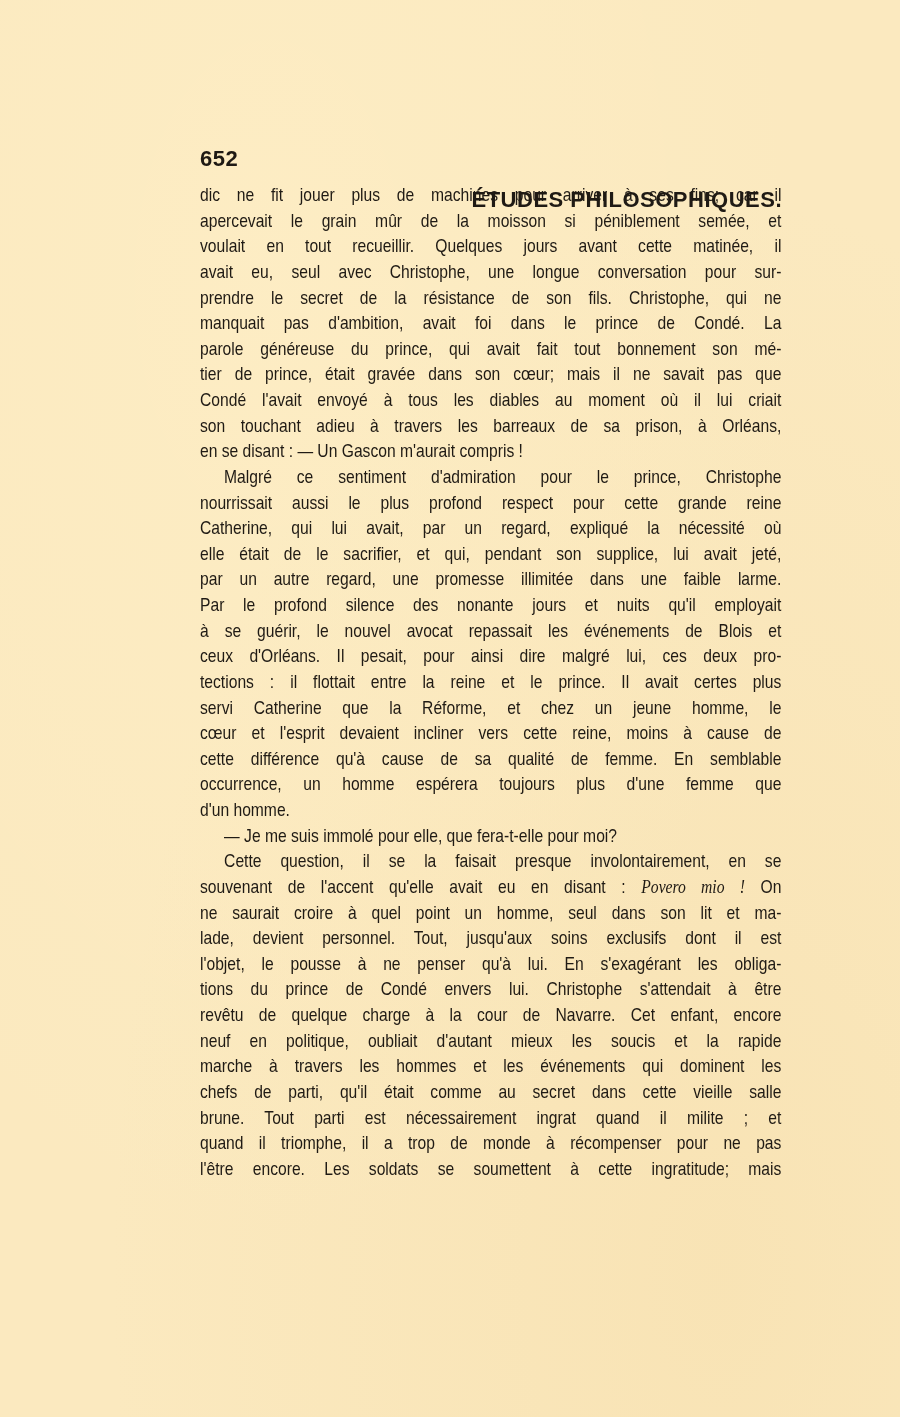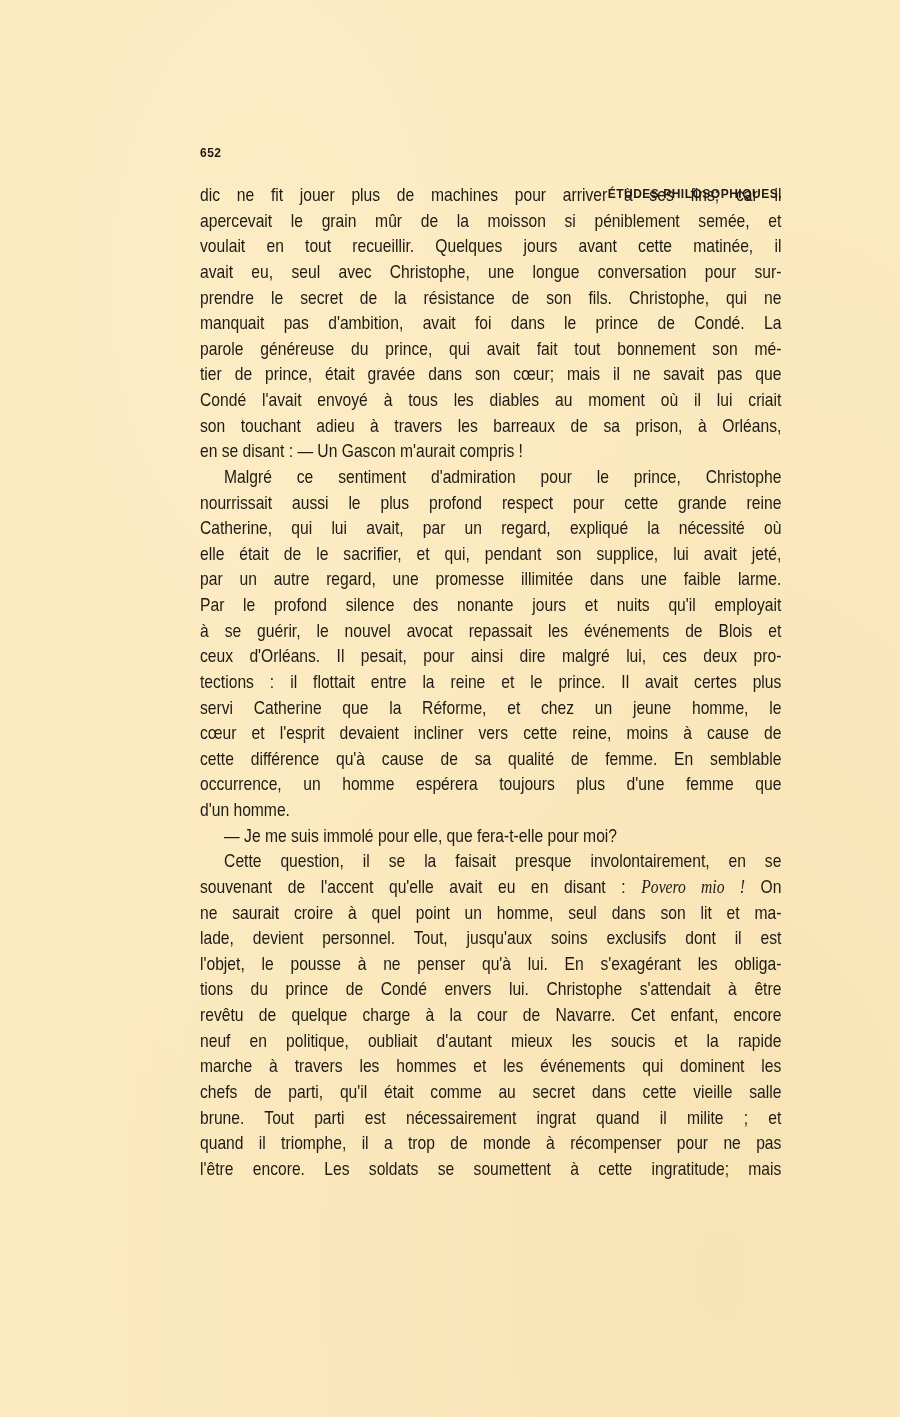--- a/index.html
+++ b/index.html
@@ -10,21 +10,21 @@
       radial-gradient(ellipse at 30% 20%, rgba(255,240,200,0.5), rgba(0,0,0,0) 60%),
       radial-gradient(ellipse at 80% 90%, rgba(240,210,150,0.25), rgba(0,0,0,0) 60%);
     position: relative;
     font-family: "Liberation Serif", "DejaVu Serif", serif;
     color: #1f1a14;
   }
   .page { position: absolute; left: 0; top: 0; width: 900px; height: 1417px; }
   .header {
     position: absolute; left: 200px; top: 146px; width: 582px; height: 26px;
     font-family: "Liberation Sans", "DejaVu Sans", sans-serif;
-    font-weight: bold; font-size: 12px; letter-spacing: 0.5px;
+    font-weight: bold; font-size: 22px; letter-spacing: 0.5px;
   }
   .page-number { position: absolute; left: 0; top: 0; }
   .running-head { position: absolute; left: 12px; right: 0; top: 0; text-align: right; padding-left: 10px; margin-top: 41px; }
   .body-text {
     position: absolute; left: 200px; top: 183px; width: 582px;
     font-family: "Liberation Sans", "DejaVu Sans", sans-serif;
     font-size: 18.2px; line-height: 25.64px;
     transform: scaleX(0.86); transform-origin: left top;
   }
   .line {

